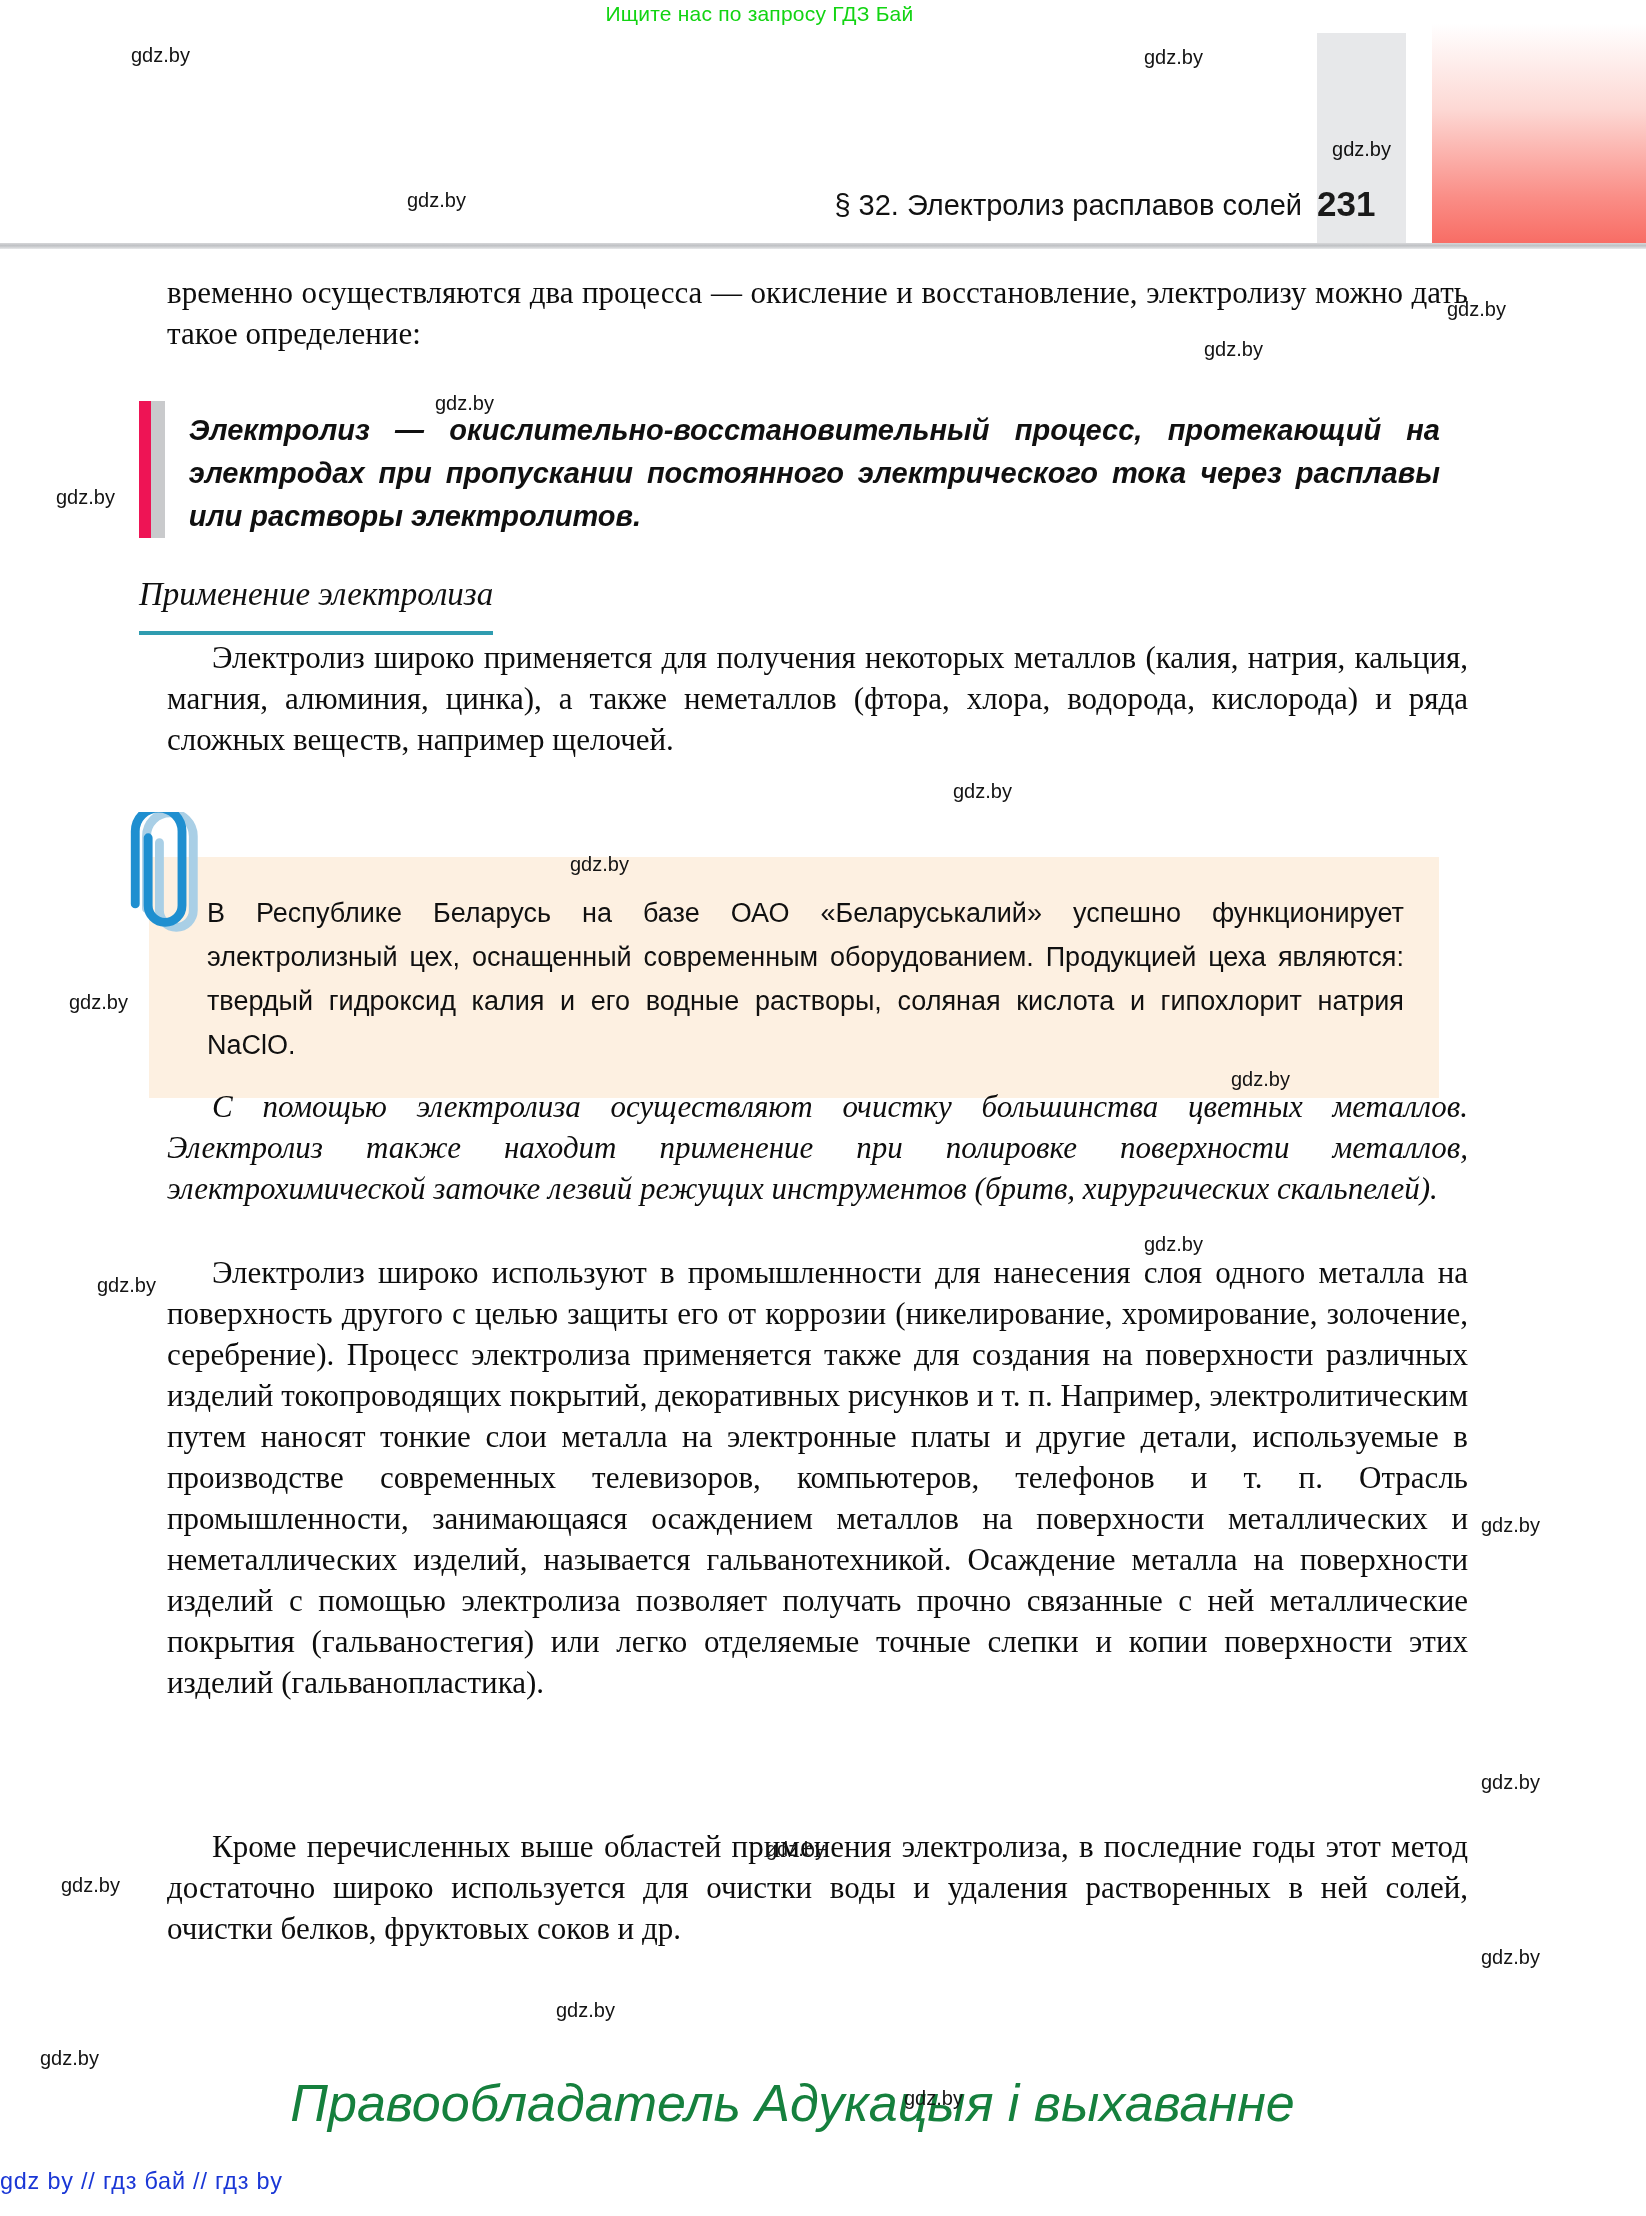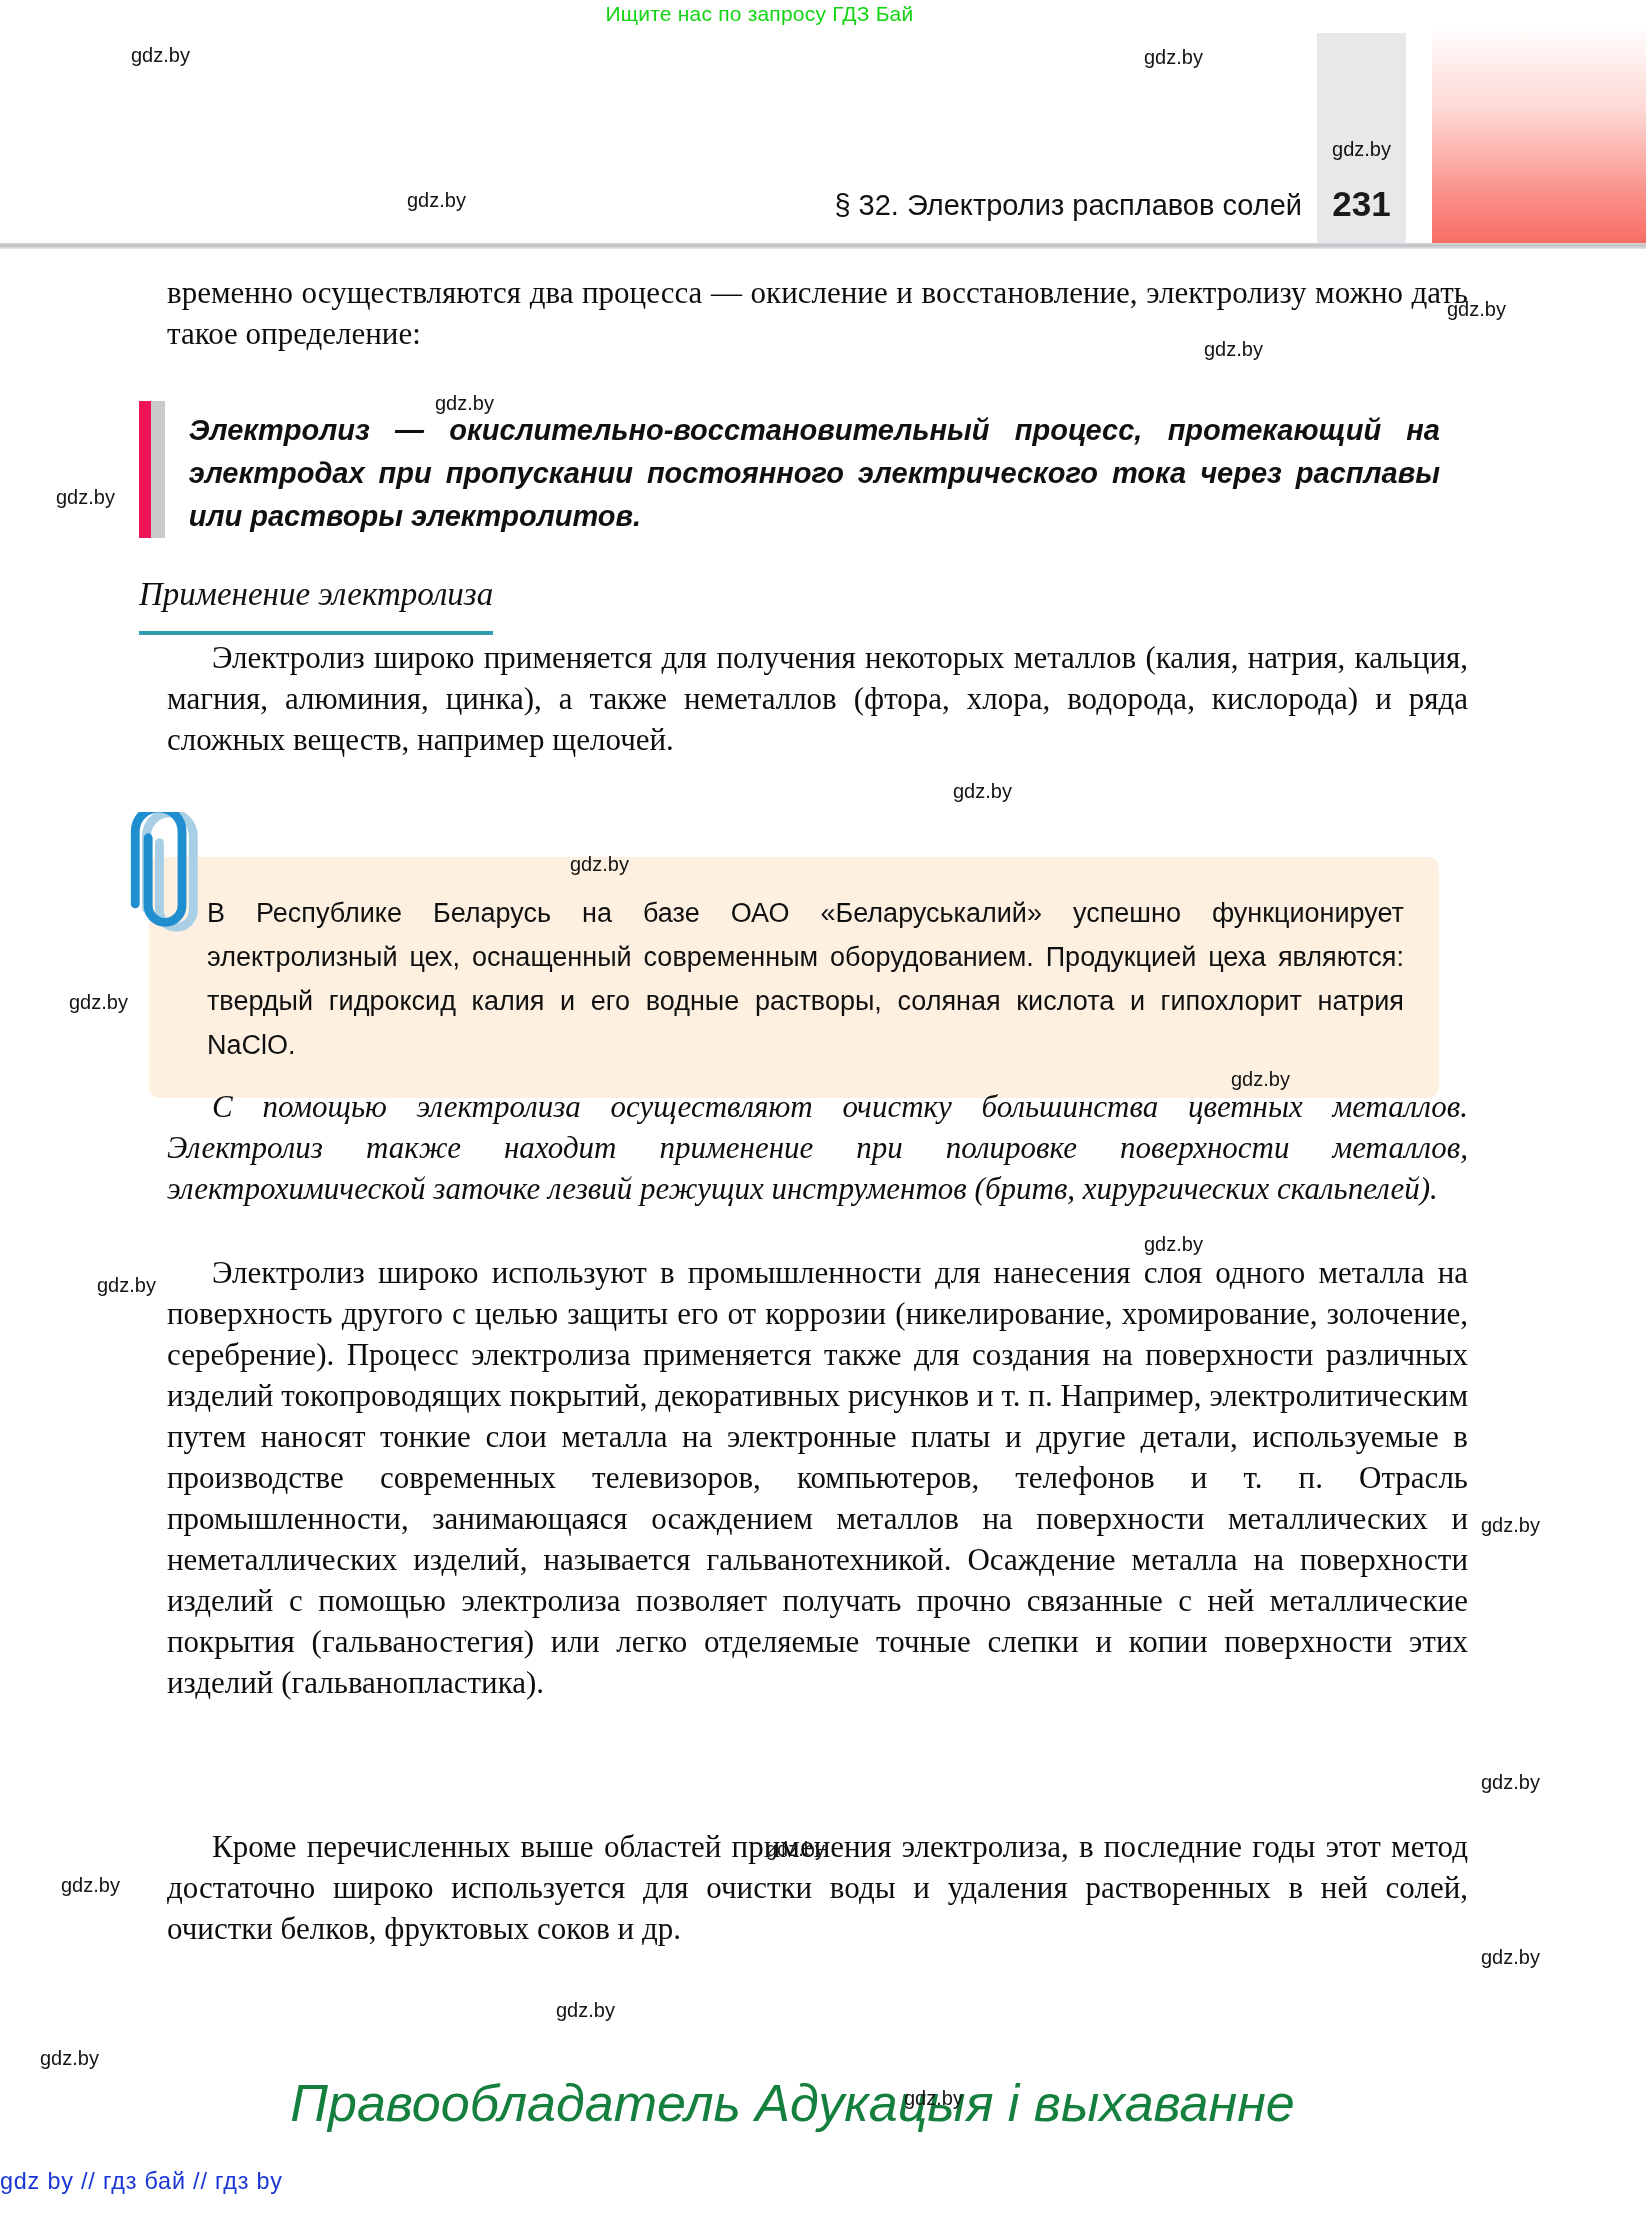--- a/index.html
+++ b/index.html
@@ -51,21 +51,21 @@
     top: 33px;
     width: 89px;
     height: 214px;
     background: #e7e8ea;
   }
   .page-num {
     position: absolute;
     left: 1317px;
     top: 184px;
     width: 89px;
-    text-align: center;
+    text-align: left;
     font-family: "Liberation Sans", sans-serif;
     font-weight: bold;
     font-size: 35px;
     color: #1a1a1a;
   }
   .page-num-wm {
     position: absolute;
     left: 1317px;
     top: 138px;
     width: 89px;
@@ -161,21 +161,20 @@
   
   .notebox {
     position: absolute;
     left: 149px;
     top: 857px;
     width: 1290px;
     min-height: 201px;
     background: #fdf0e1;
     box-sizing: border-box;
     padding: 34px 35px 31px 58px;
-    border-radius: 11px;
   }
   .note-text {
     font-family: "Liberation Sans", sans-serif;
     font-size: 27px;
     line-height: 44px;
     color: #101010;
     text-align: justify;
     text-align-last: left;
   }
   .clip {

